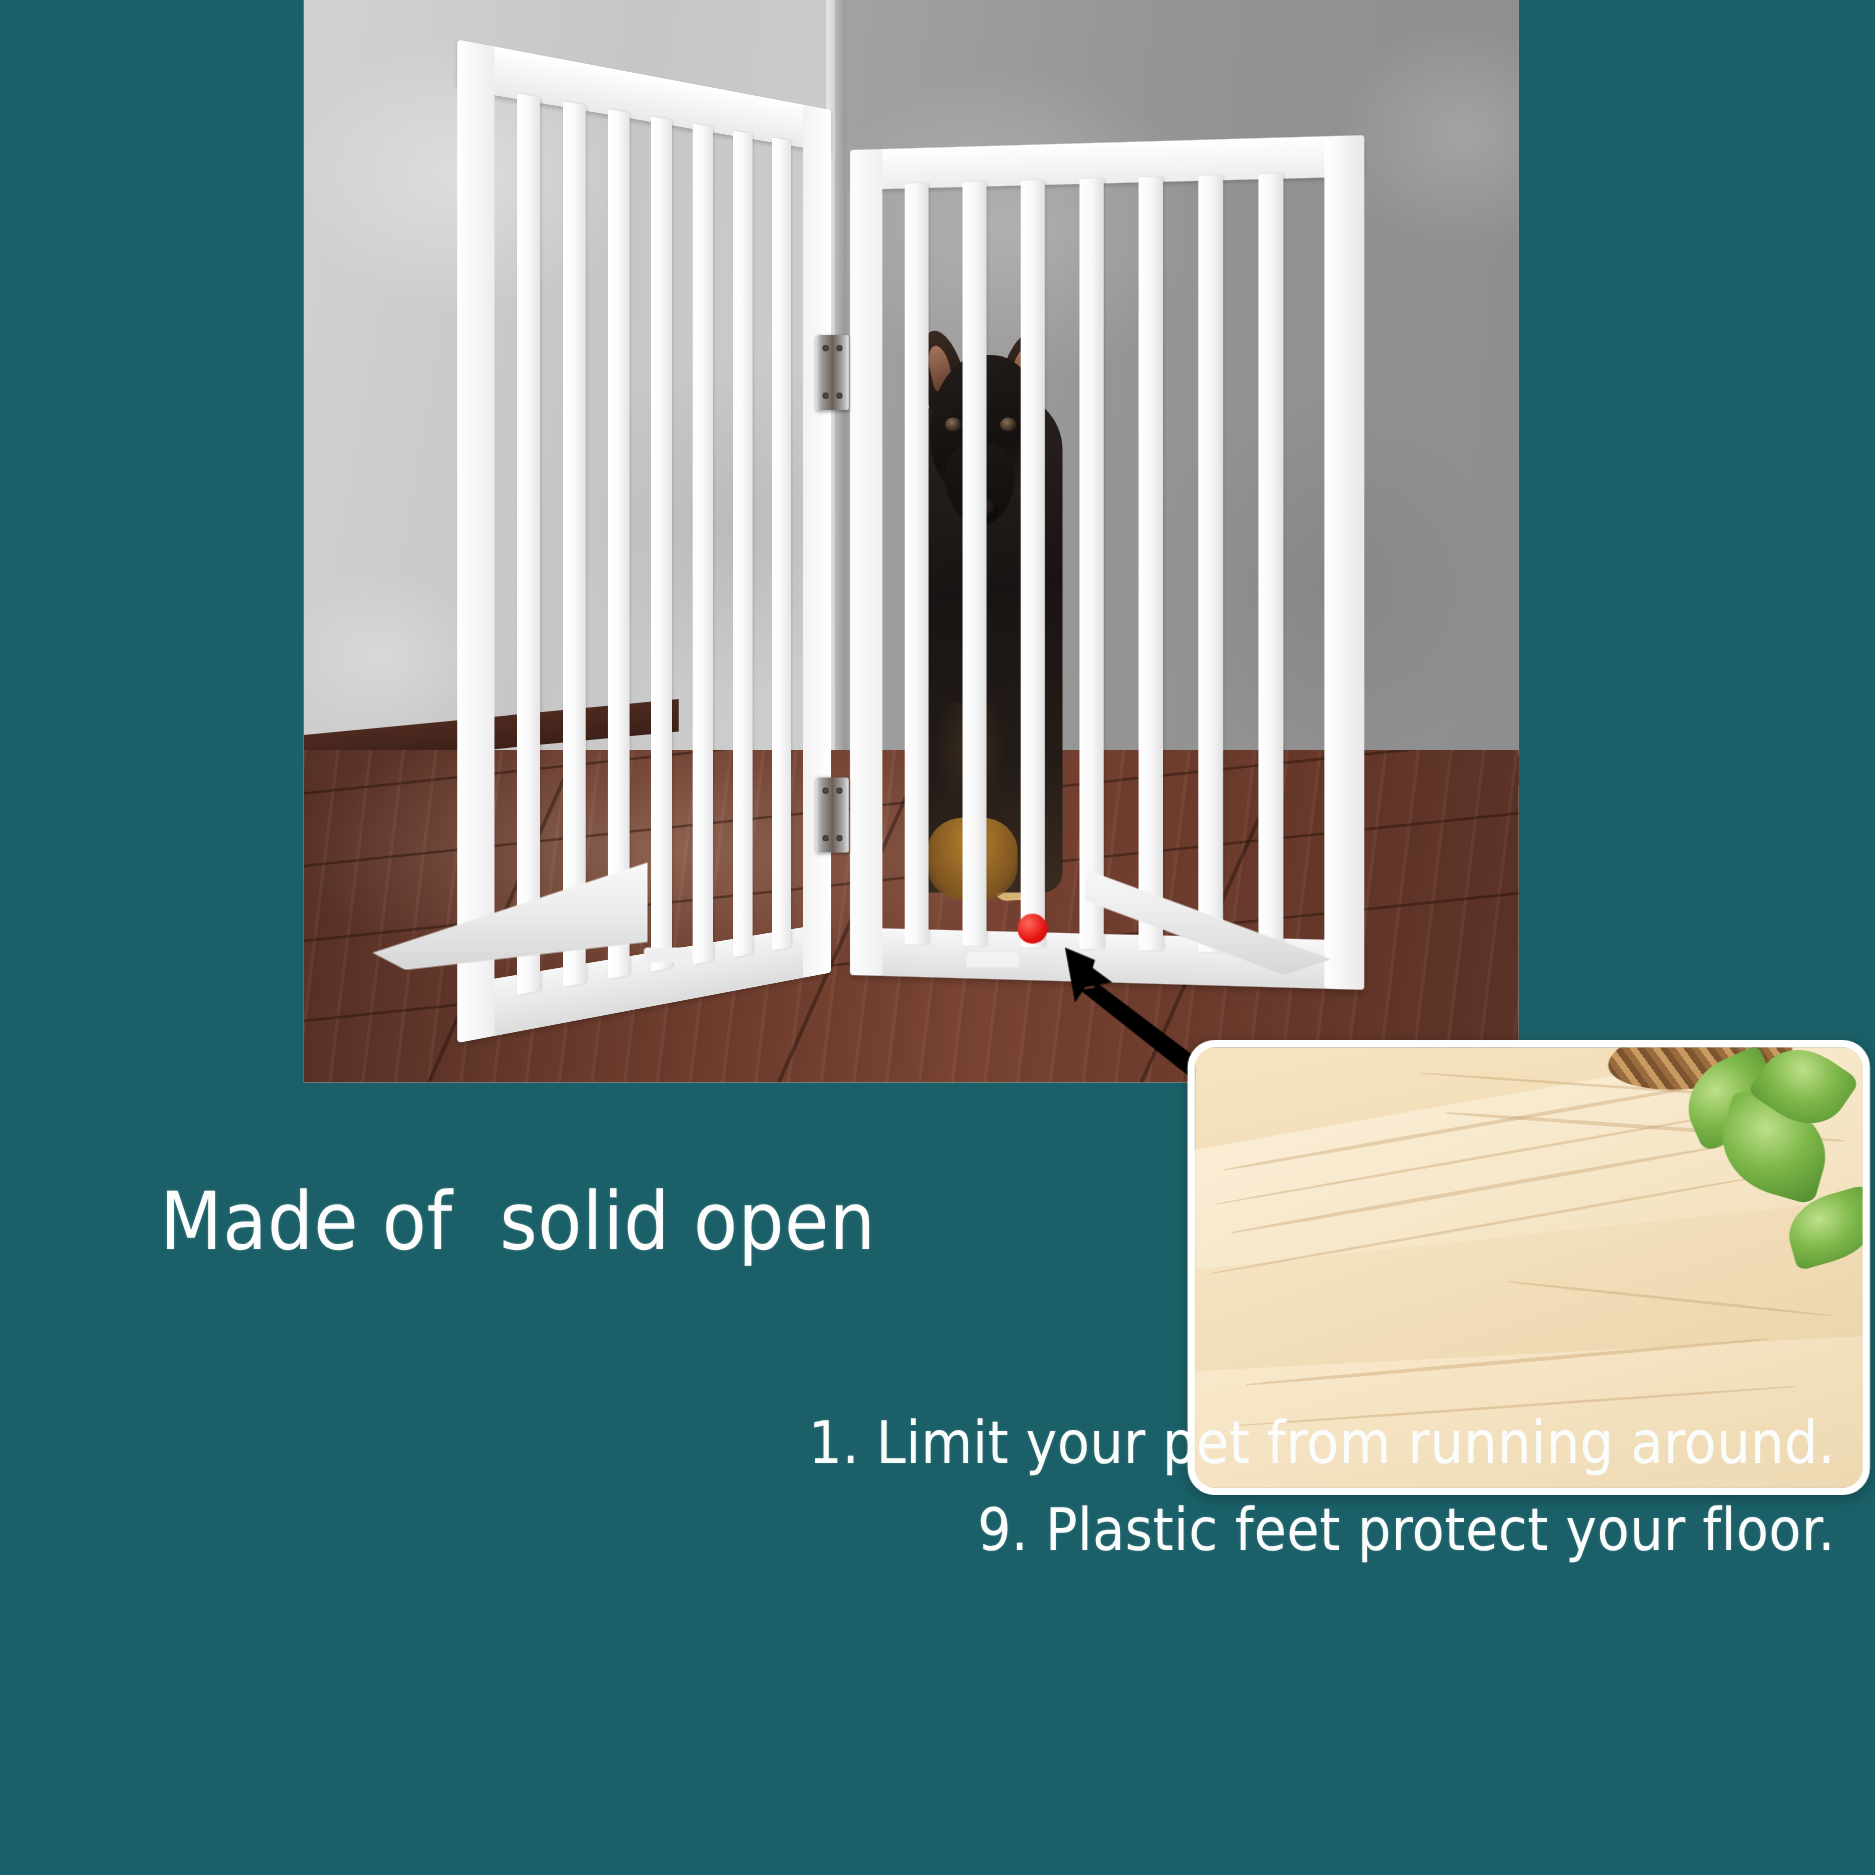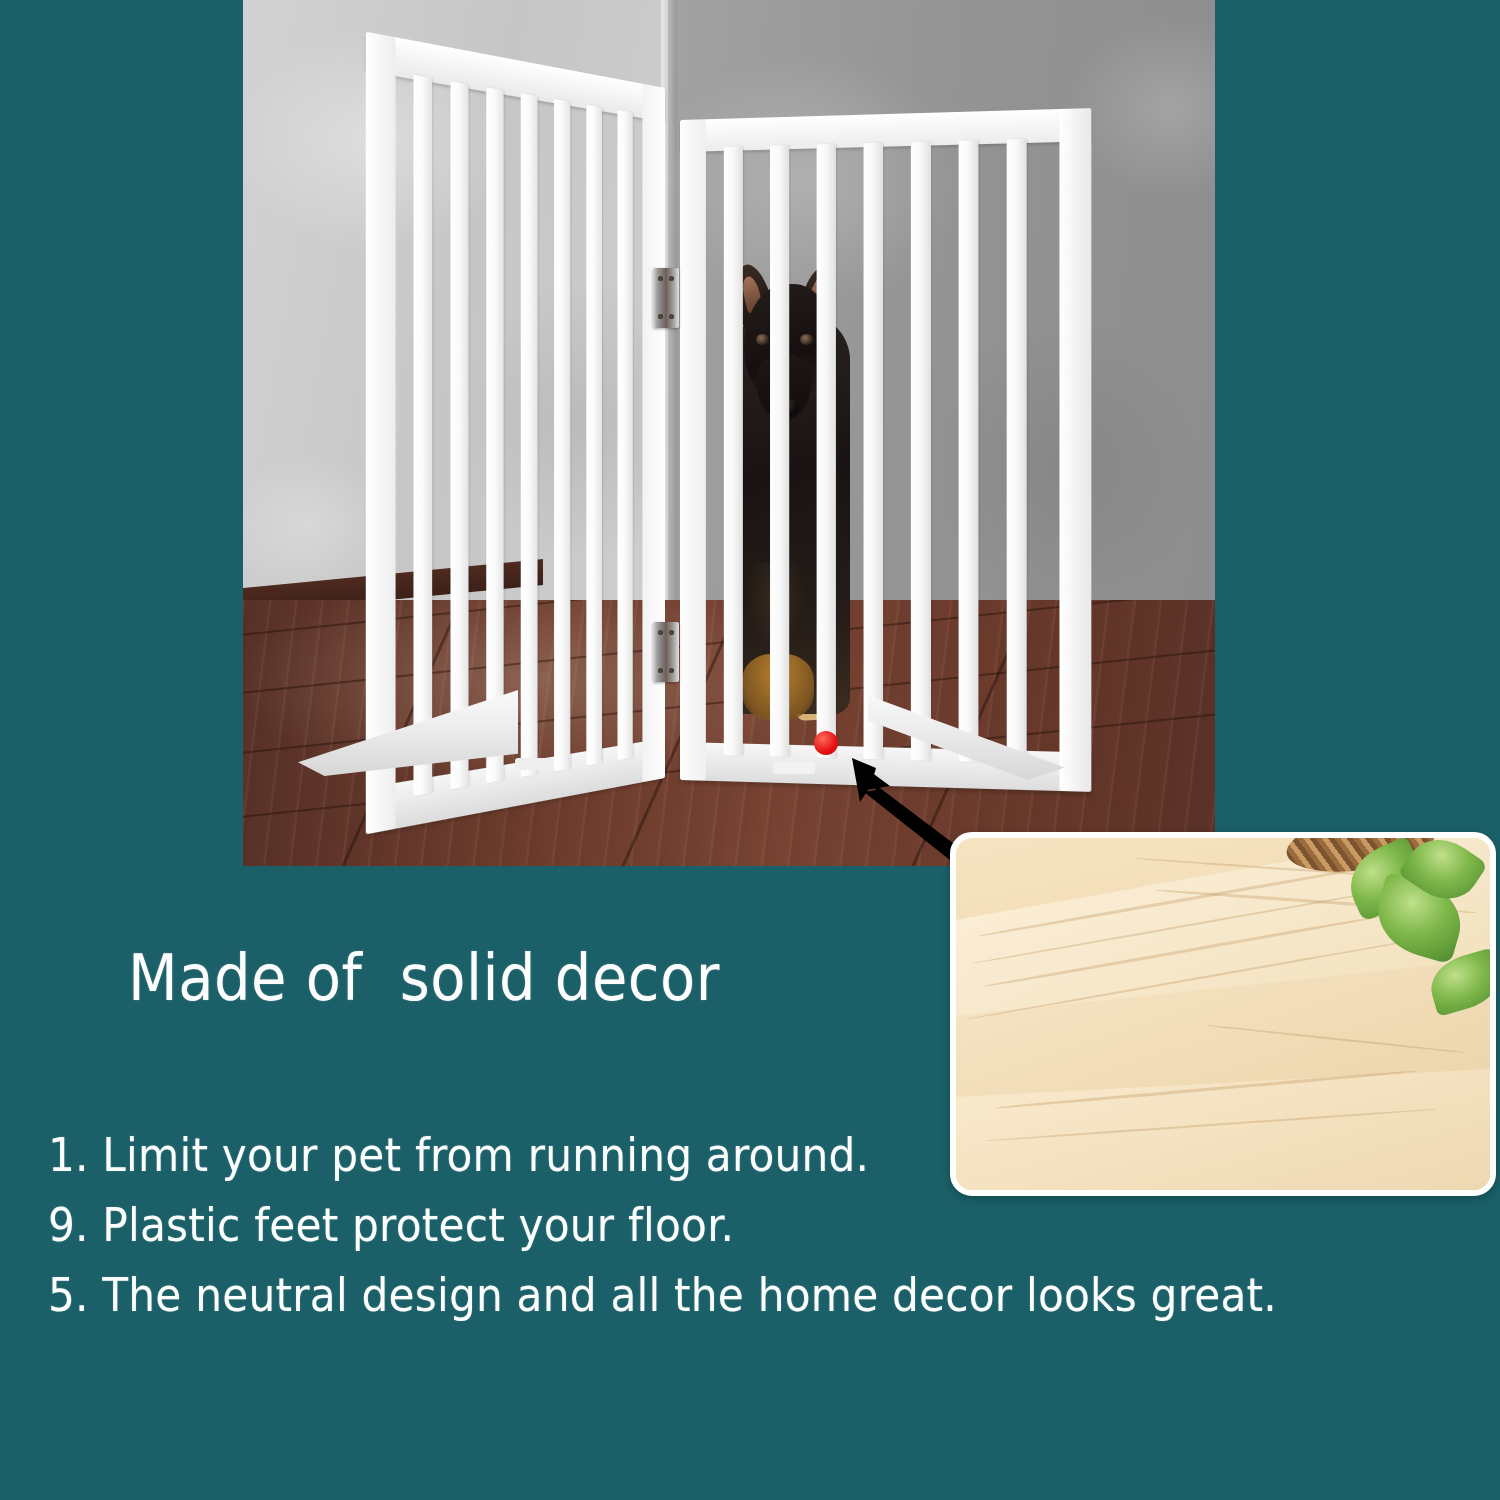--- a/index.html
+++ b/index.html
@@ -240,21 +240,21 @@
     font-stretch:condensed;
     text-shadow:0 0 2px rgba(255,255,255,.25);
   }
   .bullets{
     position:absolute;left:48px;top:1120px;width:1420px;
     color:#fbfcfc;font-size:47px;line-height:70px;font-weight:400;
     font-family:"DejaVu Sans Condensed","Liberation Sans",sans-serif;
     font-stretch:condensed;letter-spacing:.2px;white-space:nowrap;
     text-shadow:0 0 2px rgba(255,255,255,.2);
   }
-  .bullets div{height:70px;}
+  .bullets div{height:70px;text-align:right;}
 </style>
 </head>
 <body>
 
 <div id="stage">
 
   <div class="photo">
 
     <div class="wall-left"></div>
     <div class="wall-right"></div>
@@ -370,21 +370,20 @@
     <div class="grain" style="left:250px;top:200px;width:260px;height:2px;transform:rotate(6deg);"></div>
 
     <div class="basket"></div>
 
     <div class="leaf" style="left:392px;top:10px;width:74px;height:62px;border-radius:60% 10% 55% 15%;transform:rotate(-24deg);"></div>
     <div class="leaf" style="left:420px;top:44px;width:86px;height:72px;border-radius:12% 58% 14% 60%;transform:rotate(16deg);"></div>
     <div class="leaf" style="left:452px;top:2px;width:70px;height:58px;border-radius:58% 14% 56% 12%;transform:rotate(34deg);"></div>
     <div class="leaf" style="left:474px;top:118px;width:72px;height:52px;border-radius:56% 14% 58% 12%;transform:rotate(-16deg);"></div>
   </div>
 
-  <div class="headline">Made of  solid decor</div>
+  <div class="headline">Made of  solid open</div>
 
   <div class="bullets">
     <div>1. Limit your pet from running around.</div>
     <div>9. Plastic feet protect your floor.</div>
-    <div>5. The neutral design and all the home decor looks great.</div>
   </div>
 
 </div>
 
 </body></html>

